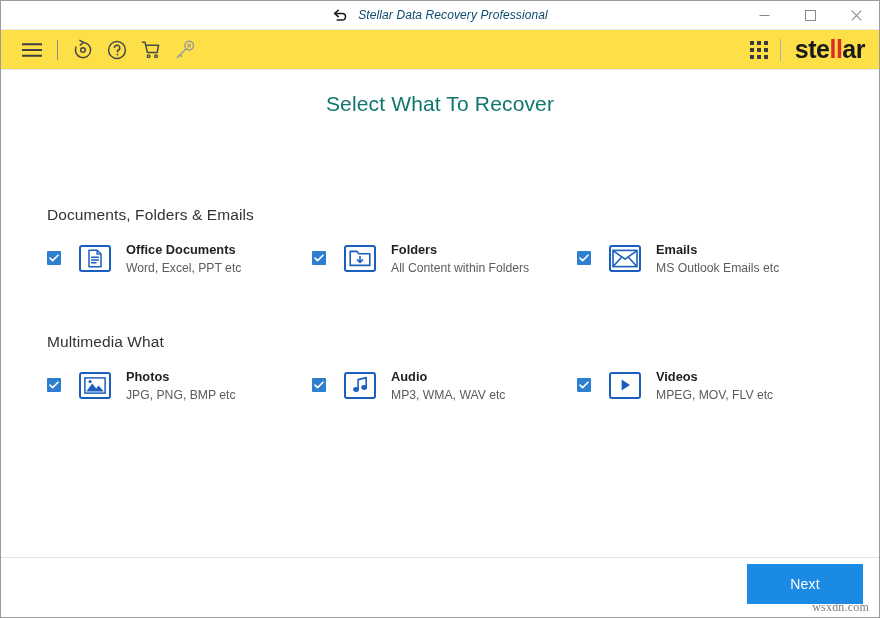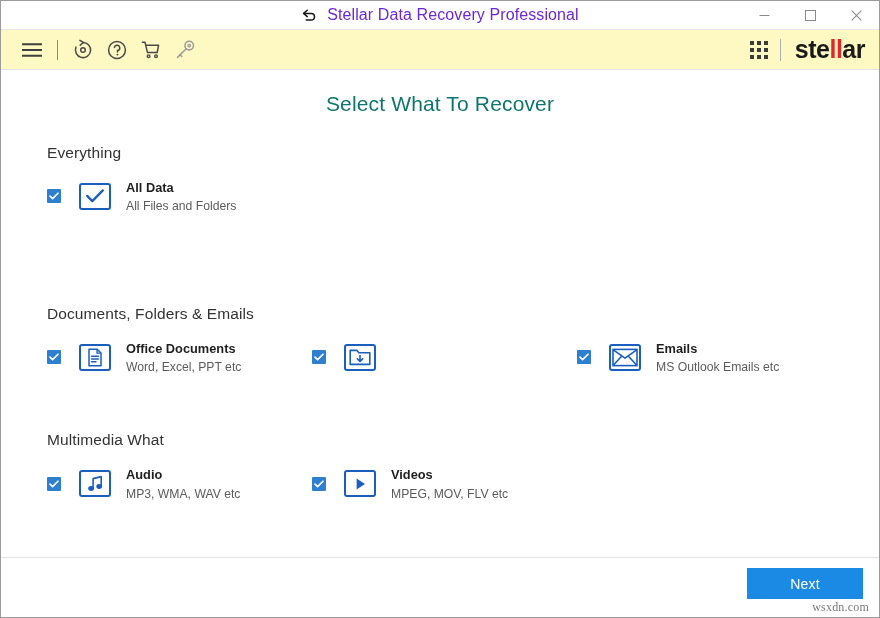--- a/index.html
+++ b/index.html
@@ -27,44 +27,45 @@
     display: flex;
     align-items: center;
     justify-content: center;
     border-bottom: 1px solid #e6e6e6;
   }
   .title-group {
     display: flex; align-items: center; gap: 9px;
   }
   .title-back-icon { width: 17px; height: 15px; display: block; }
   .title-text {
-    font-size: 16px;
-    color: #6d28d9;
+    font-size: 12px;
+    color: #0c4a6e;
     letter-spacing: 0.1px;
     white-space: nowrap;
+    font-style: italic;
   }
   .win-controls {
     position: absolute;
     right: 0; top: 0;
     height: 29px;
     display: flex;
     align-items: stretch;
   }
   .win-btn {
     width: 46px;
     display: flex; align-items: center; justify-content: center;
     cursor: default;
   }
   .win-btn svg { display: block; }
 
   
   .toolbar {
     height: 40px;
     flex: 0 0 40px;
-    background: #fef9c3;
+    background: #fde047;
     border-bottom: 1px solid #e3e3e3;
     display: flex;
     align-items: center;
     padding: 0 14px 0 14px;
     position: relative;
   }
   .tb-left { display: flex; align-items: center; gap: 0px; }
   .tb-icon {
     width: 34px; height: 30px;
     display: flex; align-items: center; justify-content: center;
@@ -179,21 +180,21 @@
     height: 60px;
     border-top: 1px solid #e2e2e2;
     background: #ffffff;
     position: relative;
     display: flex;
     align-items: center;
     justify-content: flex-end;
     padding-right: 16px;
   }
   .next-btn {
-    width: 116px; height: 31px;
+    width: 116px; height: 40px;
     background: #1a8ae5;
     color: #ffffff;
     border: none;
     font-size: 14px;
     font-family: "Liberation Sans", sans-serif;
     cursor: pointer;
     letter-spacing: 0.2px;
     position: relative;
     top: -4px;
   }
@@ -300,43 +301,20 @@
           <i></i>
       </div>
       <div class="tb-sep2"></div>
       <div class="logo"><span>ste</span><span class="red">ll</span><span>ar</span></div>
     </div>
   </div>
 
   <div class="content">
     <div class="page-title">Select What To Recover</div>
 
-    <div class="section section-1">
-      <div class="section-title">Everything</div>
-      <div class="opt-row">
-
-        <div class="opt">
-          <span class="chk">
-            <svg width="10" height="8" viewBox="0 0 10 8">
-                <path d="M1 4.1 L3.6 6.6 L9 1.2" fill="none" stroke="#ffffff" stroke-width="1.6" stroke-linecap="round" stroke-linejoin="round"></path>
-              </svg>
-          </span>
-          <span class="badge">
-            <svg width="20" height="16" viewBox="0 0 20 16">
-                <path d="M2.2 7.9 L7.3 13.1 L17.8 2.4" fill="none" stroke="#1b5fbe" stroke-width="2.3" stroke-linecap="round" stroke-linejoin="round"></path>
-              </svg>
-          </span>
-          <span class="labels">
-            <span class="lbl">All Data</span><br>
-            <span class="sub">All Files and Folders</span>
-          </span>
-        </div>
-
-      </div>
-    </div>
 
     <div class="section section-2">
       <div class="section-title">Documents, Folders &amp; Emails</div>
       <div class="opt-row">
 
         <div class="opt">
           <span class="chk">
             <svg width="10" height="8" viewBox="0 0 10 8">
                 <path d="M1 4.1 L3.6 6.6 L9 1.2" fill="none" stroke="#ffffff" stroke-width="1.6" stroke-linecap="round" stroke-linejoin="round"></path>
               </svg>
@@ -359,20 +337,24 @@
             <svg width="10" height="8" viewBox="0 0 10 8">
                 <path d="M1 4.1 L3.6 6.6 L9 1.2" fill="none" stroke="#ffffff" stroke-width="1.6" stroke-linecap="round" stroke-linejoin="round"></path>
               </svg>
           </span>
           <span class="badge">
             <svg width="22" height="18" viewBox="0 0 22 18">
               <path d="M1.2 16.4 V2.4 H8 L9.8 4.8 H20.8 V16.4 Z" fill="none" stroke="#1b5fbe" stroke-width="1.6" stroke-linejoin="round"></path>
               <path d="M11 7.5 V13.2 M8.4 10.9 L11 13.5 L13.6 10.9" fill="none" stroke="#1b5fbe" stroke-width="1.6" stroke-linecap="round" stroke-linejoin="round"></path>
             </svg>
           </span>
+          <span class="labels">
+            <span class="lbl">Folders</span><br>
+            <span class="sub">All Content within Folders</span>
+          </span>
         </div>
 
         <div class="opt">
           <span class="chk">
             <svg width="10" height="8" viewBox="0 0 10 8">
                 <path d="M1 4.1 L3.6 6.6 L9 1.2" fill="none" stroke="#ffffff" stroke-width="1.6" stroke-linecap="round" stroke-linejoin="round"></path>
               </svg>
           </span>
           <span class="badge">
             <svg width="26" height="19" viewBox="0 0 26 19">
@@ -387,20 +369,38 @@
           </span>
         </div>
 
       </div>
     </div>
 
     <div class="section section-3">
       <div class="section-title">Multimedia What</div>
       <div class="opt-row">
 
+        <div class="opt">
+          <span class="chk">
+            <svg width="10" height="8" viewBox="0 0 10 8">
+                <path d="M1 4.1 L3.6 6.6 L9 1.2" fill="none" stroke="#ffffff" stroke-width="1.6" stroke-linecap="round" stroke-linejoin="round"></path>
+              </svg>
+          </span>
+          <span class="badge">
+            <svg width="22" height="17" viewBox="0 0 22 17">
+              <rect x="0.9" y="0.9" width="20.2" height="15.2" fill="none" stroke="#1b5fbe" stroke-width="1.5"></rect>
+              <path d="M2.3 14.6 L8.2 6.6 L12.2 11.4 L14.6 8.6 L19.7 14.6 Z" fill="#1b5fbe"></path>
+              <circle cx="6.1" cy="4.6" r="1.6" fill="#1b5fbe"></circle>
+            </svg>
+          </span>
+          <span class="labels">
+            <span class="lbl">Photos</span><br>
+            <span class="sub">JPG, PNG, BMP etc</span>
+          </span>
+        </div>
 
         <div class="opt">
           <span class="chk">
             <svg width="10" height="8" viewBox="0 0 10 8">
                 <path d="M1 4.1 L3.6 6.6 L9 1.2" fill="none" stroke="#ffffff" stroke-width="1.6" stroke-linecap="round" stroke-linejoin="round"></path>
               </svg>
           </span>
           <span class="badge">
             <svg width="17" height="18" viewBox="0 0 17 18">
               <path d="M6.1 13.1 V3.6 L14.2 1.6 V11.1" fill="none" stroke="#1b5fbe" stroke-width="1.6" stroke-linejoin="round"></path>

